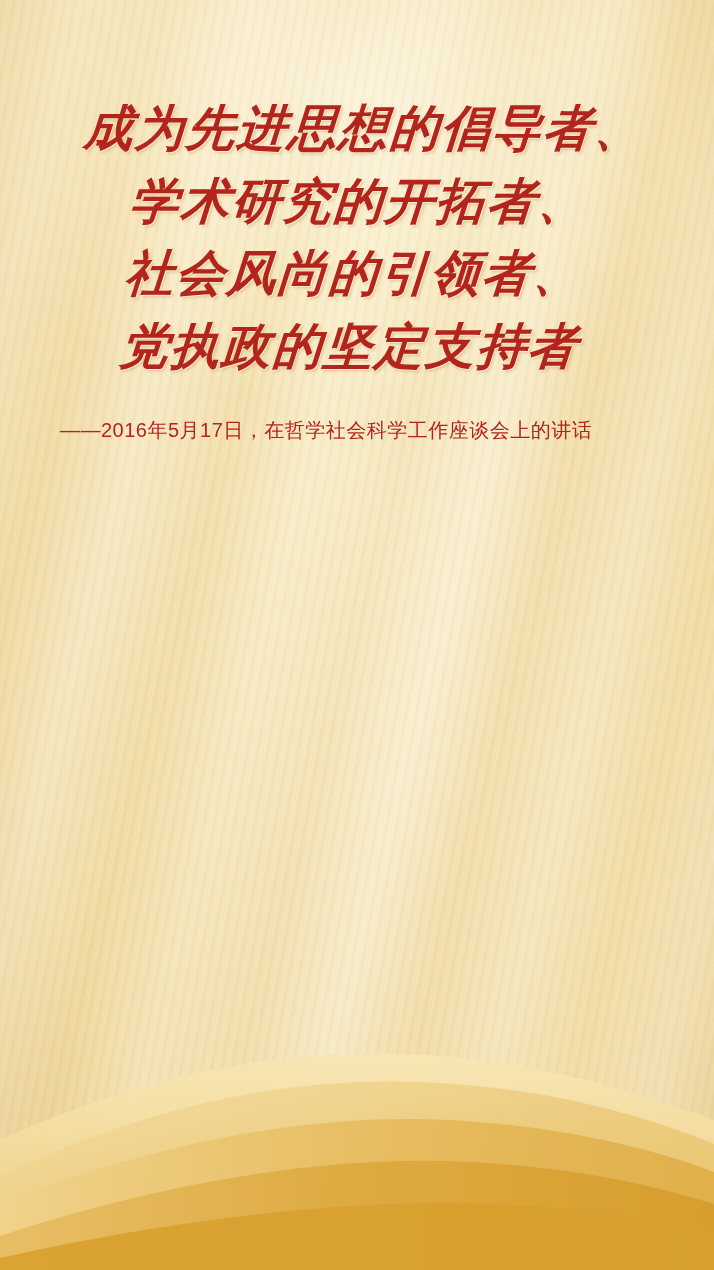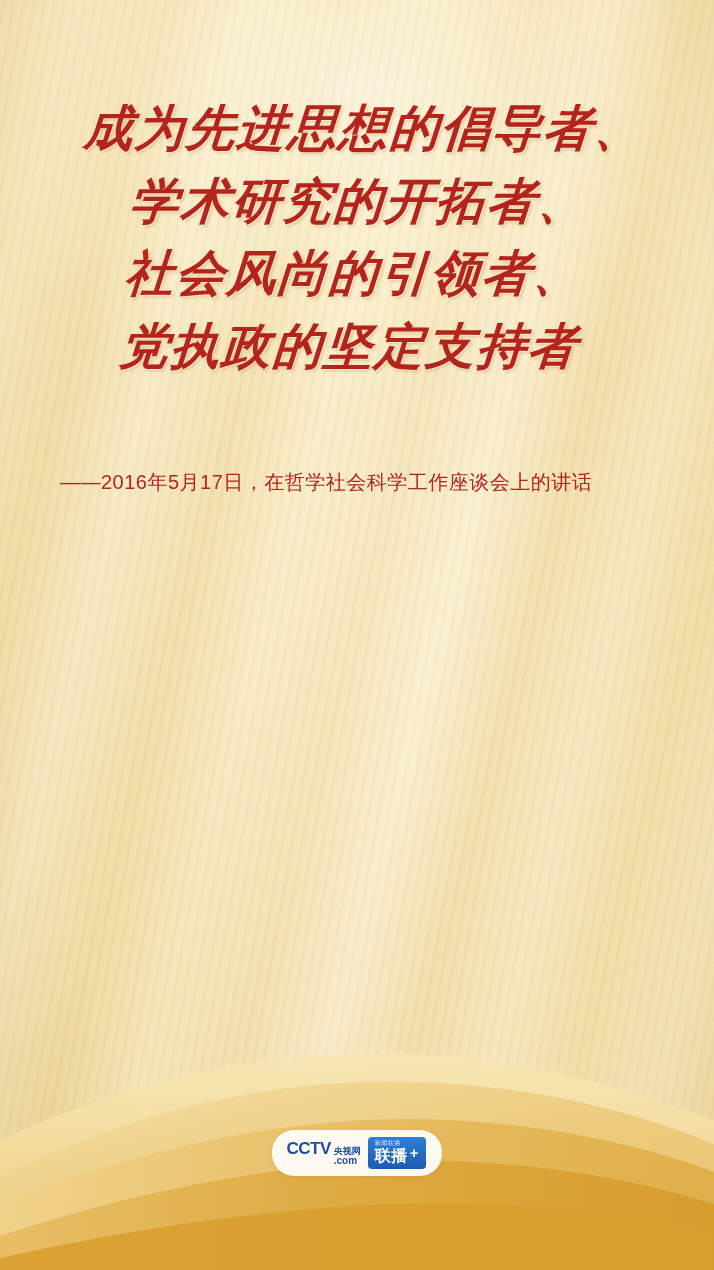--- a/index.html
+++ b/index.html
@@ -107,21 +107,21 @@
     letter-spacing: 2.5px;
     text-align: justify;
     text-align-last: left;
     padding: 0 18px 0 22px;
     text-shadow: 0.5px 0.5px 0 rgba(255,243,210,0.7);
   }
   .quote .indent { display: inline-block; width: 2.1em; }
 
   
   .source {
-    margin-top: 84px;
+    margin-top: 32px;
     padding: 0 24px 0 22px;
     color: #b3241c;
     font-family: "Liberation Sans", sans-serif;
     font-size: 20px;
     line-height: 1.6;
     letter-spacing: 0.5px;
   }
 
   
   .waves {
@@ -266,32 +266,14 @@
       </defs>
 
       <path d="M0,150 C120,96 250,60 400,64 C520,67 620,96 714,130 L714,280 L0,280 Z" fill="url(#wg4)" opacity="0.95"></path>
       <path d="M0,186 C130,124 270,86 420,92 C545,97 640,124 714,154 L714,280 L0,280 Z" fill="url(#wg1)" opacity="0.95"></path>
       <path d="M0,214 C140,158 300,122 450,130 C570,137 655,160 714,182 L714,280 L0,280 Z" fill="url(#wg2)" opacity="0.95"></path>
       <path d="M0,246 C150,196 320,164 470,172 C585,178 660,198 714,214 L714,280 L0,280 Z" fill="url(#wg3)" opacity="0.95"></path>
       <path d="M0,268 C160,232 340,208 490,214 C600,218 670,232 714,242 L714,280 L0,280 Z" fill="#d8a02f" opacity="0.9"></path>
     </svg>
   </div>
 
-  <div class="logo-bar">
-    <div class="logo-pill">
-      <div class="cctv-mark">
-        <span class="cctv-text">CCTV</span>
-        <span class="cctv-sub">
-          <span class="cctv-cn">央视网</span>
-          <span class="cctv-com">.com</span>
-        </span>
-      </div>
-      <div class="lianbo">
-        <div>
-          <span class="lianbo-top">新闻联播</span>
-          <span class="lianbo-main">联播</span>
-        </div>
-        <span class="lianbo-plus">+</span>
-      </div>
-    </div>
-  </div>
 
 </div>
 
 </body></html>

